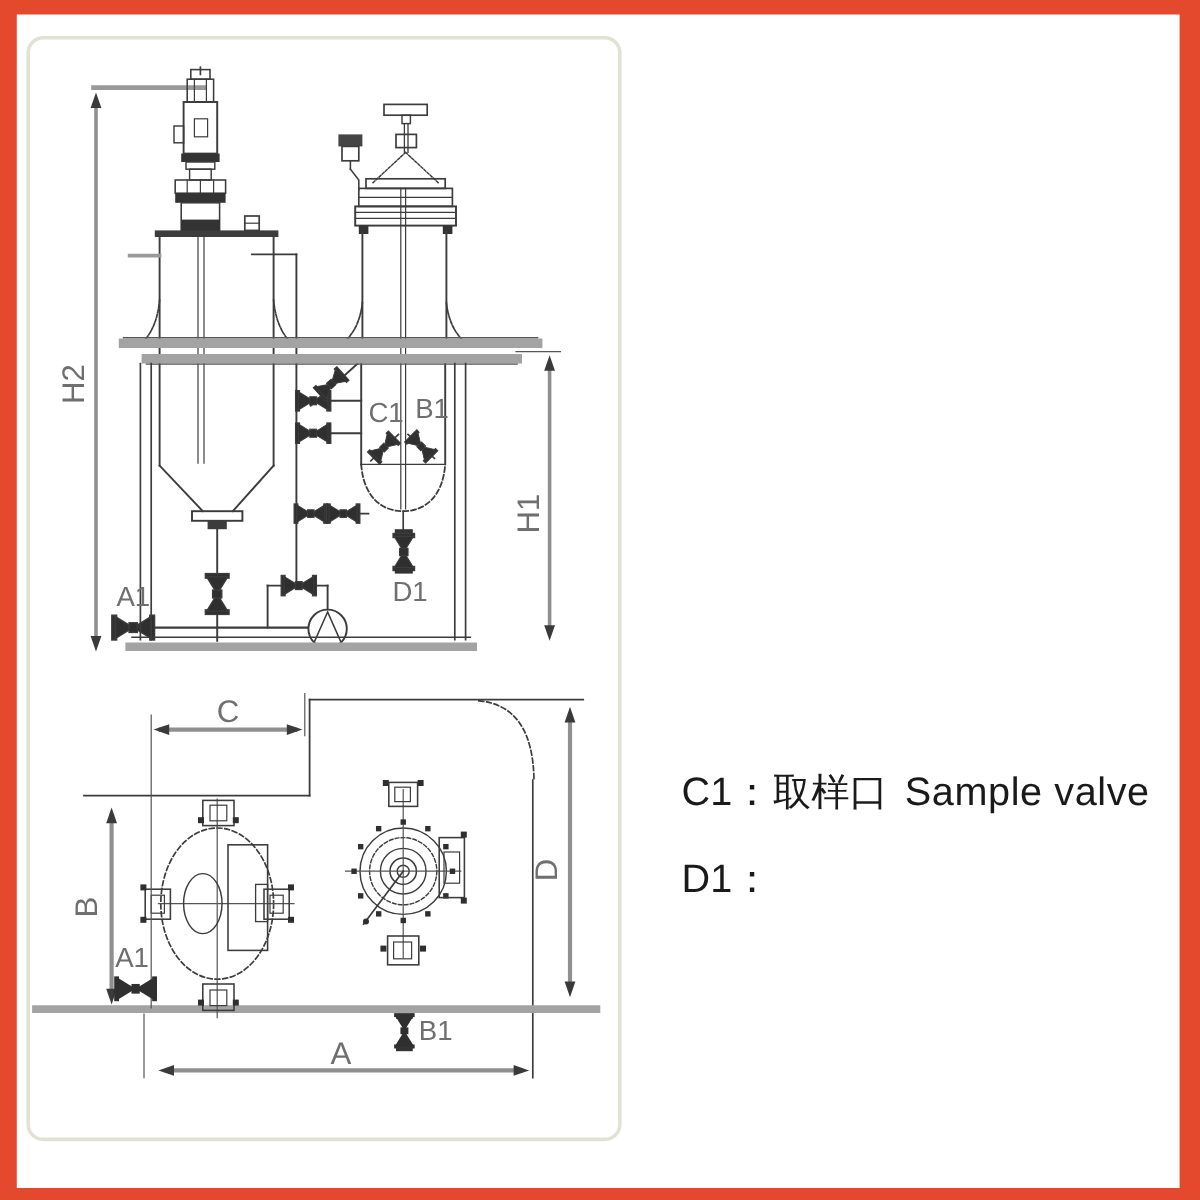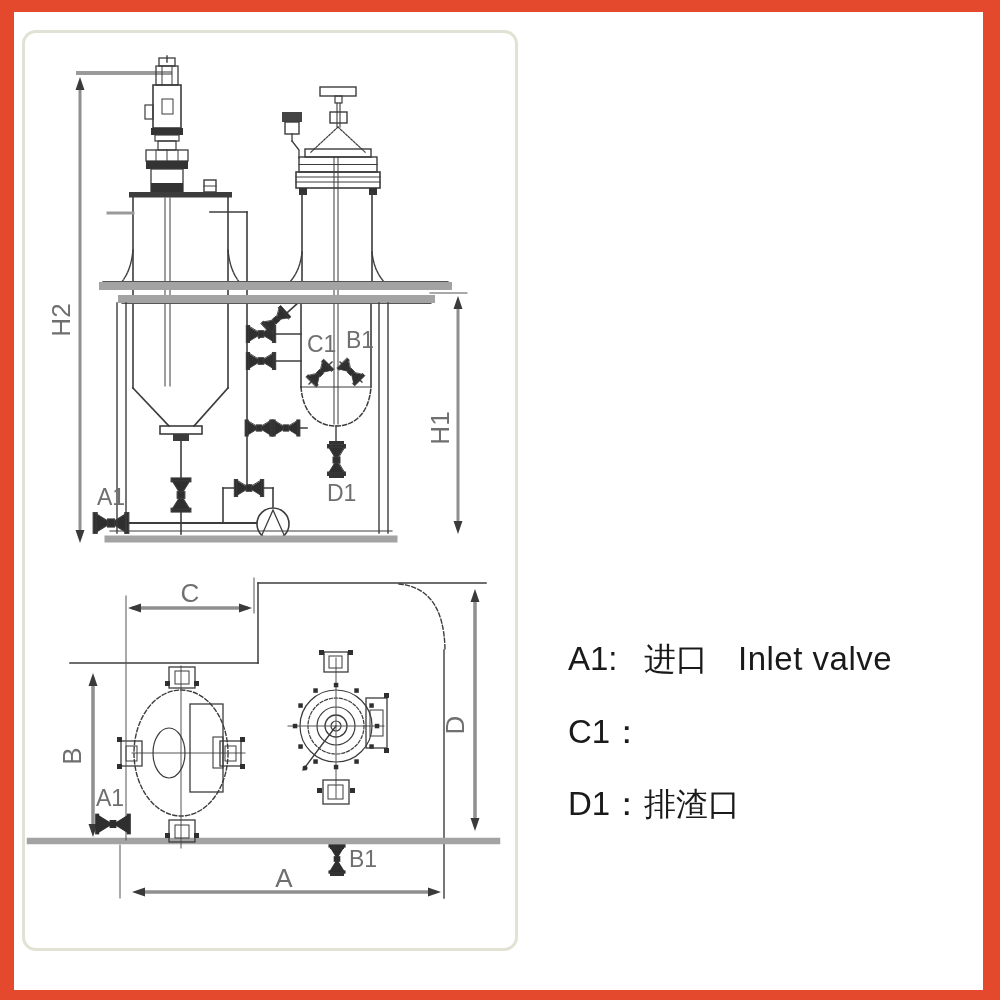--- a/index.html
+++ b/index.html
@@ -333,27 +333,23 @@
         <rect x="330" y="845" width="14" height="4" fill="#333" stroke="none"></rect>
         <use href="#vh" transform="translate(337,859) rotate(90) scale(0.95)"></use>
         <rect x="330" y="872" width="14" height="4" fill="#333" stroke="none"></rect>
         <text class="porttext" x="349" y="867">B1</text>
       </g>
     </g>
   </svg>
 
   <div id="legend">
     <div class="legend-row">
-      <span class="code">A1:</span>
-      <span class="cn">进口</span>
-      <span class="en">Inlet valve</span>
-    </div>
-    <div class="legend-row">
       <span class="code">C1：</span>
+      <span class="cn">取样口</span>
+      <span class="en">Sample valve</span>
     </div>
     <div class="legend-row">
       <span class="code">D1：</span>
-      <span class="cn">排渣口</span>
     </div>
   </div>
 
   <div id="frame"></div>
 </div>
 
 </body></html>

